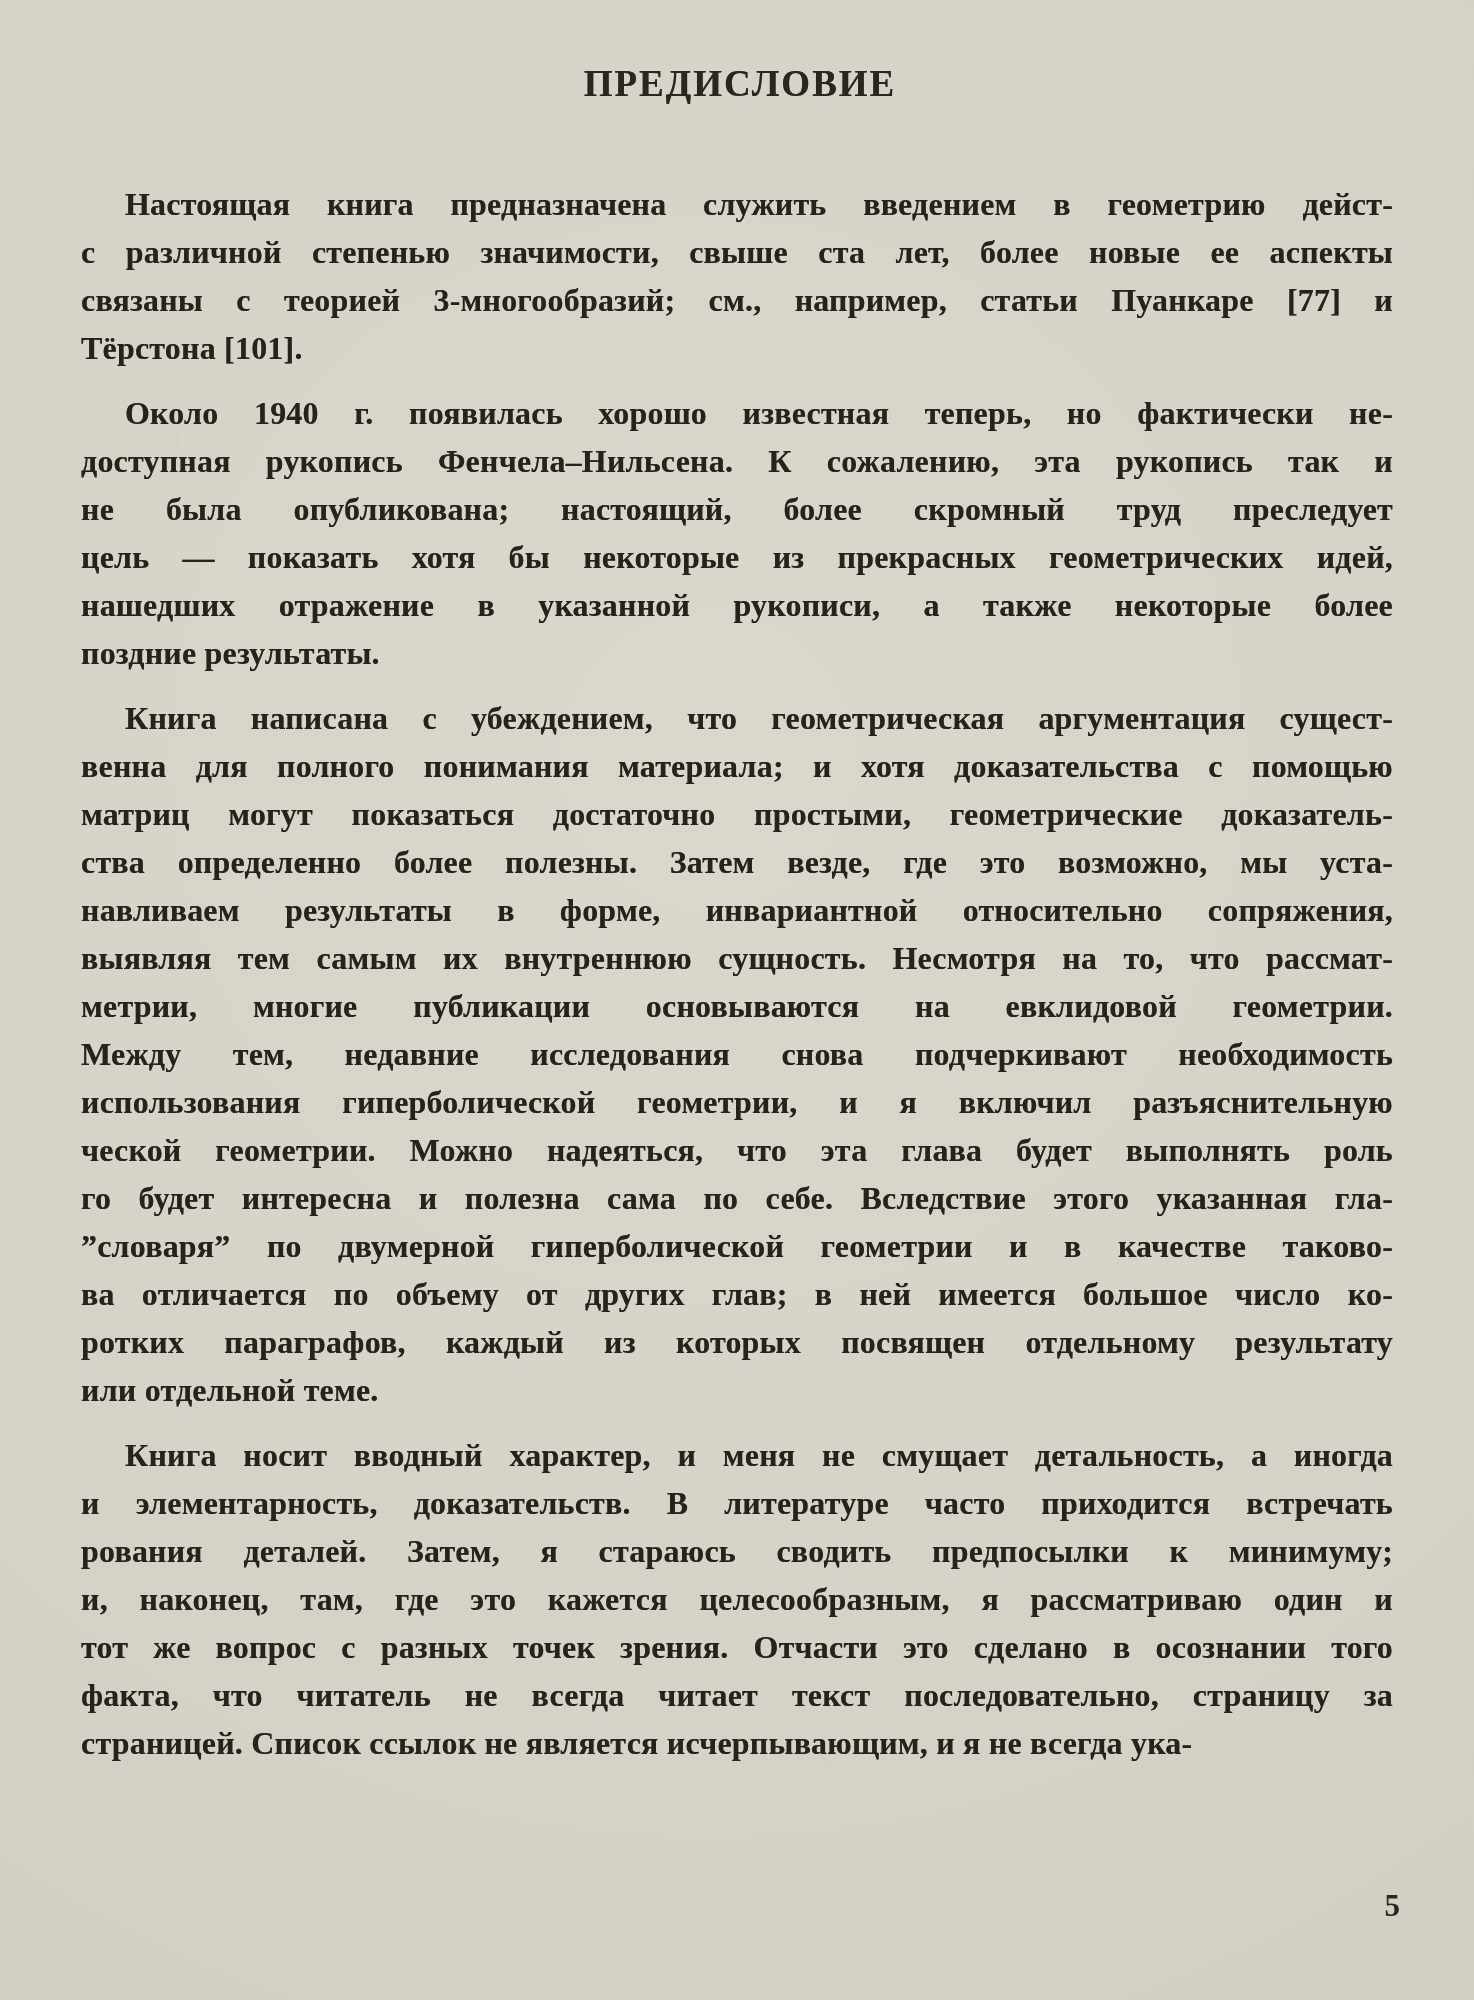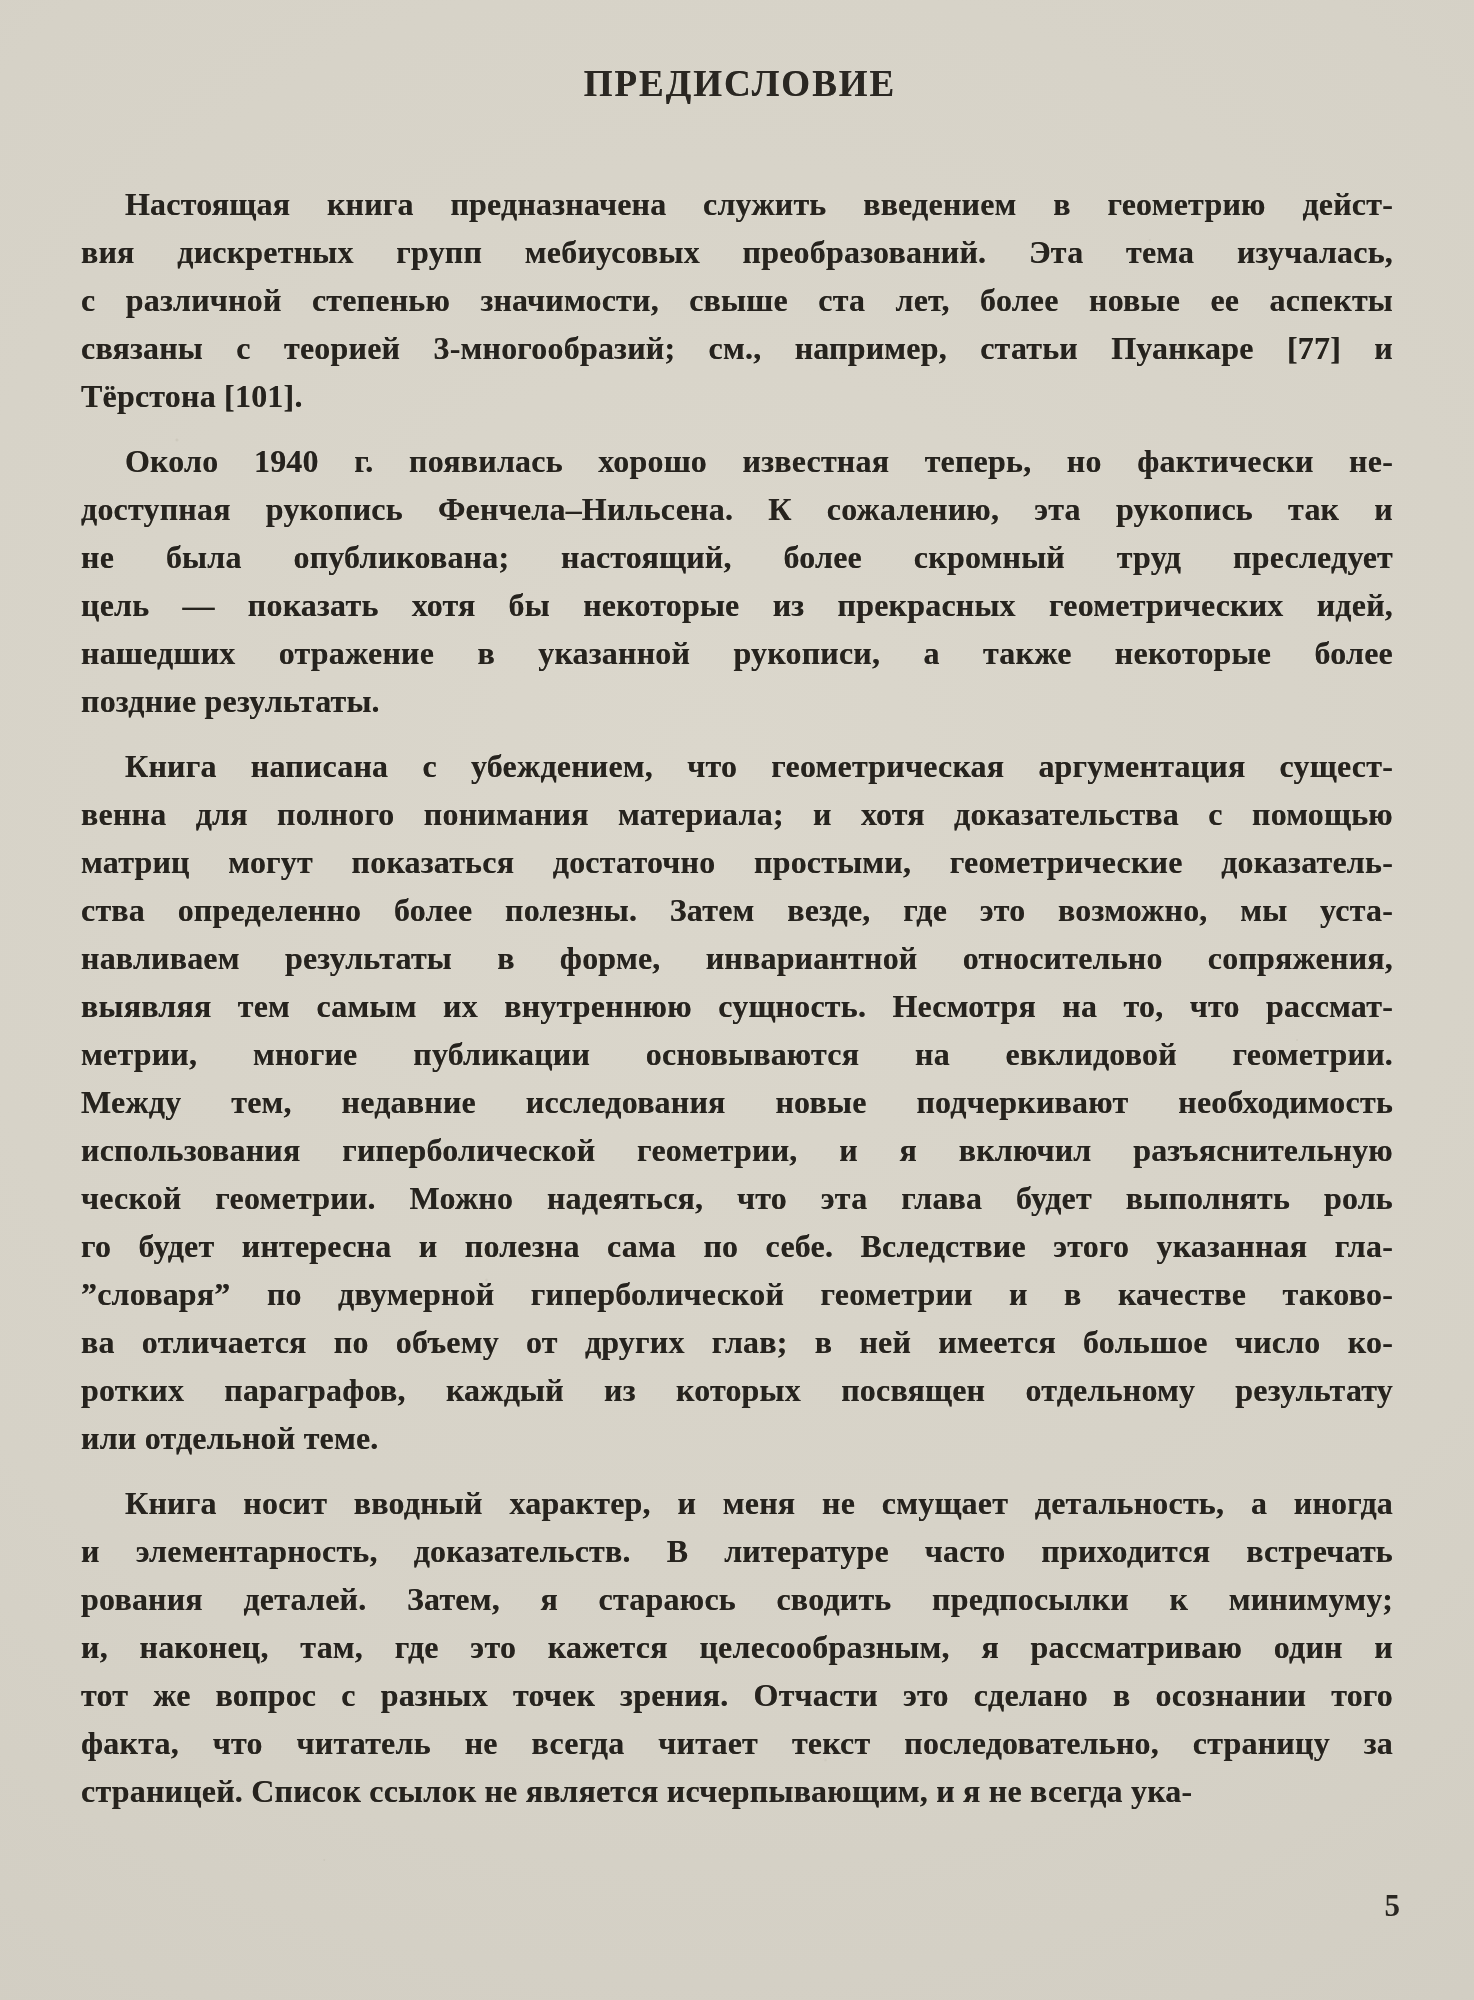--- a/index.html
+++ b/index.html
@@ -75,42 +75,41 @@
   }
 </style>
 </head>
 <body>
 
 <div class="page">
   <h1 class="title">ПРЕДИСЛОВИЕ</h1>
   <div class="body-text">
       <div class="para">
         <div class="line first">Настоящая книга предназначена служить введением в геометрию дейст-</div>
-        <div class="line">вия дискретных групп мебиусовых преобразований. Эта тема изучалась,</div>
         <div class="line">с различной степенью значимости, свыше ста лет, более новые ее аспекты</div>
         <div class="line">связаны с теорией 3-многообразий; см., например, статьи Пуанкаре [77] и</div>
         <div class="line last">Тёрстона [101].</div>
       </div>
       <div class="para">
         <div class="line first">Около 1940 г. появилась хорошо известная теперь, но фактически не-</div>
         <div class="line">доступная рукопись Фенчела–Нильсена. К сожалению, эта рукопись так и</div>
         <div class="line">не была опубликована; настоящий, более скромный труд преследует</div>
         <div class="line">цель — показать хотя бы некоторые из прекрасных геометрических идей,</div>
         <div class="line">нашедших отражение в указанной рукописи, а также некоторые более</div>
         <div class="line last">поздние результаты.</div>
       </div>
       <div class="para">
         <div class="line first">Книга написана с убеждением, что геометрическая аргументация сущест-</div>
         <div class="line">венна для полного понимания материала; и хотя доказательства с помощью</div>
         <div class="line">матриц могут показаться достаточно простыми, геометрические доказатель-</div>
         <div class="line">ства определенно более полезны. Затем везде, где это возможно, мы уста-</div>
         <div class="line">навливаем результаты в форме, инвариантной относительно сопряжения,</div>
         <div class="line">выявляя тем самым их внутреннюю сущность. Несмотря на то, что рассмат-</div>
         <div class="line">метрии, многие публикации основываются на евклидовой геометрии.</div>
-        <div class="line">Между тем, недавние исследования новые подчеркивают необходимость</div>
+        <div class="line">Между тем, недавние исследования снова подчеркивают необходимость</div>
         <div class="line">использования гиперболической геометрии, и я включил разъяснительную</div>
         <div class="line">ческой геометрии. Можно надеяться, что эта глава будет выполнять роль</div>
         <div class="line">го будет интересна и полезна сама по себе. Вследствие этого указанная гла-</div>
         <div class="line">”словаря” по двумерной гиперболической геометрии и в качестве таково-</div>
         <div class="line">ва отличается по объему от других глав; в ней имеется большое число ко-</div>
         <div class="line">ротких параграфов, каждый из которых посвящен отдельному результату</div>
         <div class="line last">или отдельной теме.</div>
       </div>
       <div class="para">
         <div class="line first">Книга носит вводный характер, и меня не смущает детальность, а иногда</div>

